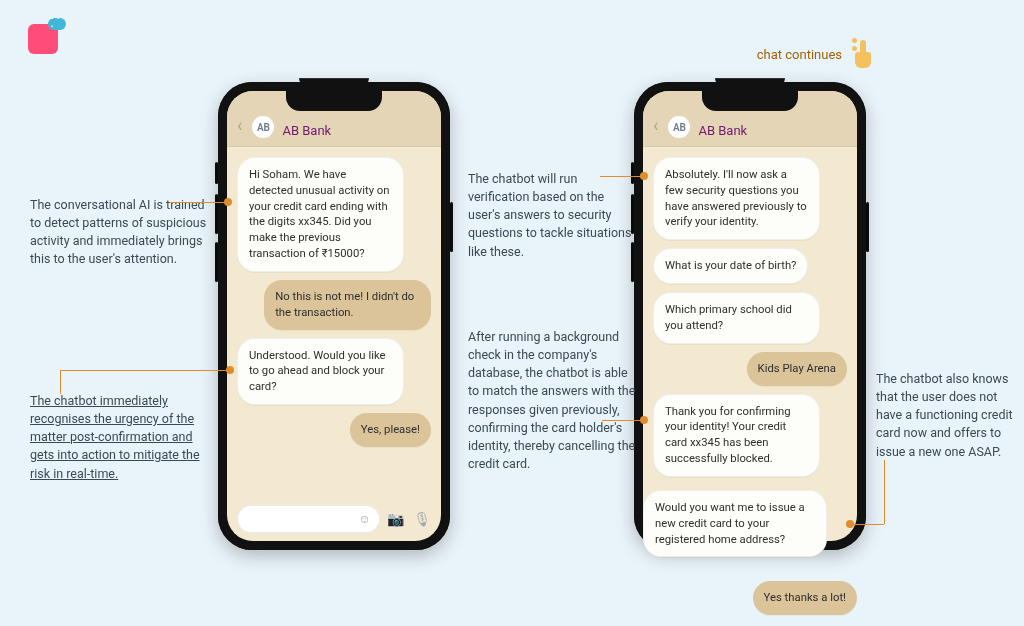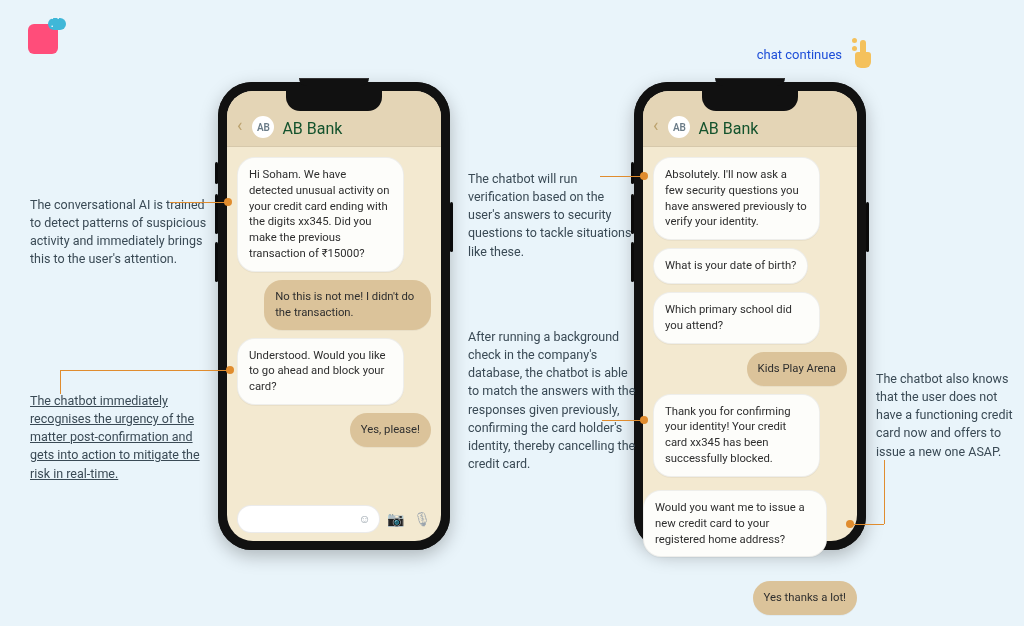--- a/index.html
+++ b/index.html
@@ -34,21 +34,21 @@
   .logo .dots:before{content:"• • •";position:absolute;top:-3px;left:3px;font-size:7px;letter-spacing:1px;color:#fff;}
 
   
   .note{position:absolute;font-size:12.5px;line-height:1.45;color:var(--note);max-width:180px;}
   .connector{position:absolute;pointer-events:none;}
   .dot{width:8px;height:8px;border-radius:50%;background:var(--accent);position:absolute;}
   .hline{position:absolute;height:1px;background:var(--accent);}
   .vline{position:absolute;width:1px;background:var(--accent);}
 
   
-  .continues{position:absolute;top:40px;right:150px;display:flex;align-items:center;gap:10px;color:#1d4ed8;font-size:13px;}
+  .continues{position:absolute;top:40px;right:150px;display:flex;align-items:center;gap:10px;color:#a16207;font-size:13px;}
   .finger{width:22px;height:28px;position:relative;display:inline-block;}
   .finger .palm{position:absolute;bottom:0;left:3px;width:16px;height:16px;border-radius:3px 3px 6px 6px;background:#f4c15c;}
   .finger .idx{position:absolute;top:0;left:8px;width:6px;height:18px;border-radius:3px 3px 0 0;background:#f4c15c;}
   .finger .m1,.finger .m2{position:absolute;left:0;width:5px;height:5px;border-radius:50%;background:#f4c15c;}
   .finger .m1{top:-2px;} .finger .m2{top:6px;}
 
   
   .phone{
     position:absolute;
     width:232px;height:468px;
@@ -80,21 +80,21 @@
     background:#111;z-index:5;
   }
   .chat-header{
     height:56px;background:var(--chat-header);
     display:flex;align-items:flex-end;gap:8px;
     padding:0 10px 8px 8px;
     border-bottom:1px solid rgba(0,0,0,.06);
   }
   .back{color:#bda36f;font-size:18px;line-height:1;margin-bottom:2px;padding:2px 2px;}
   .avatar{width:22px;height:22px;border-radius:50%;background:#fff;font-size:10px;display:flex;align-items:center;justify-content:center;color:#6b7c88;font-weight:600;}
-  .bank-name{font-size:16px;color:#14532d;text-align:center;}
+  .bank-name{font-size:13px;color:#701a75;text-align:center;}
   .chat-area{padding:10px 10px 8px 10px;display:flex;flex-direction:column;gap:8px;height:calc(100% - 56px);}
   .chat-area.scrollish{padding-bottom:4px;}
   .bubble{max-width:86%;padding:9px 11px;border-radius:18px;font-size:11.3px;line-height:1.4;box-shadow:0 1px 0 rgba(0,0,0,.04);}
   .bot{align-self:flex-start;background:var(--bot-bubble);border:1px solid rgba(0,0,0,.06);}
   .user{align-self:flex-end;background:var(--user-bubble);}
   
   .input-bar{margin-top:auto;display:flex;align-items:center;gap:8px;}
   .input-field{
     flex:1;height:28px;border-radius:14px;background:#fff;
     border:1px solid rgba(0,0,0,.08);position:relative;

